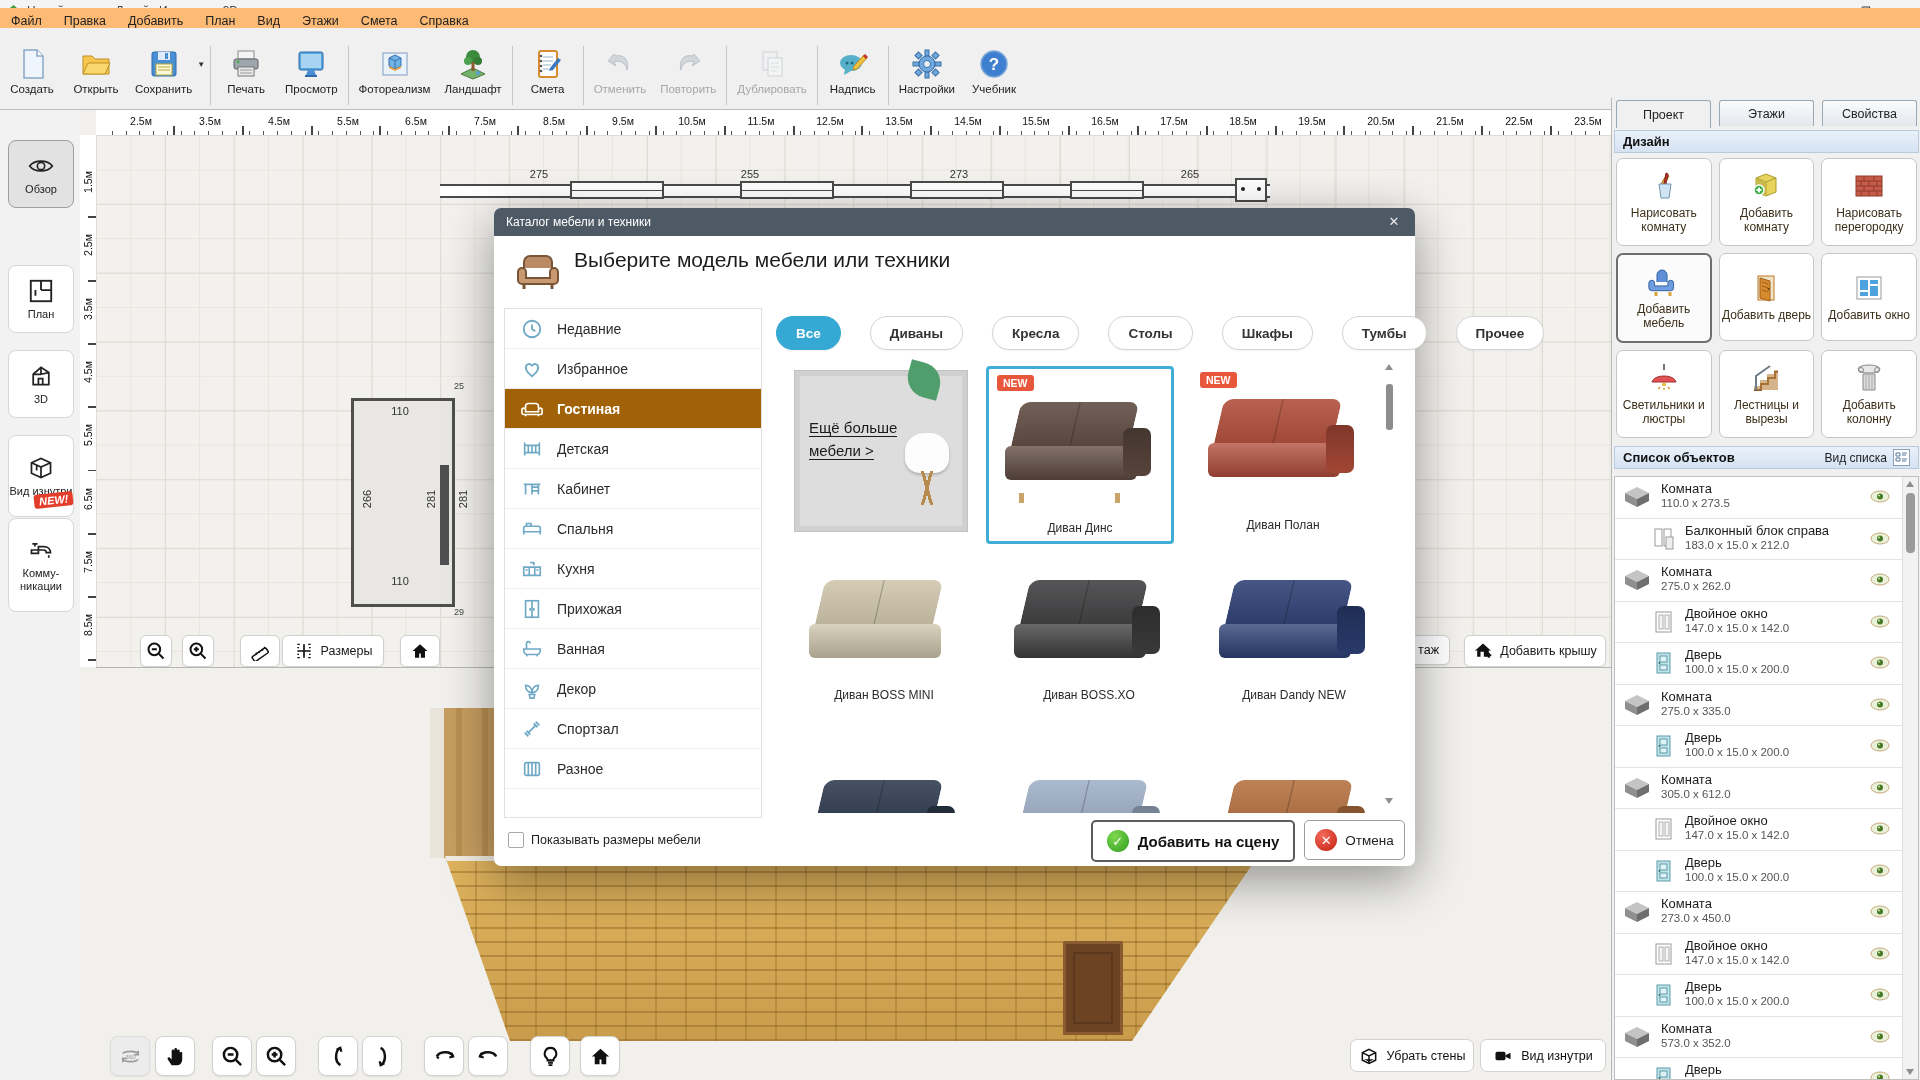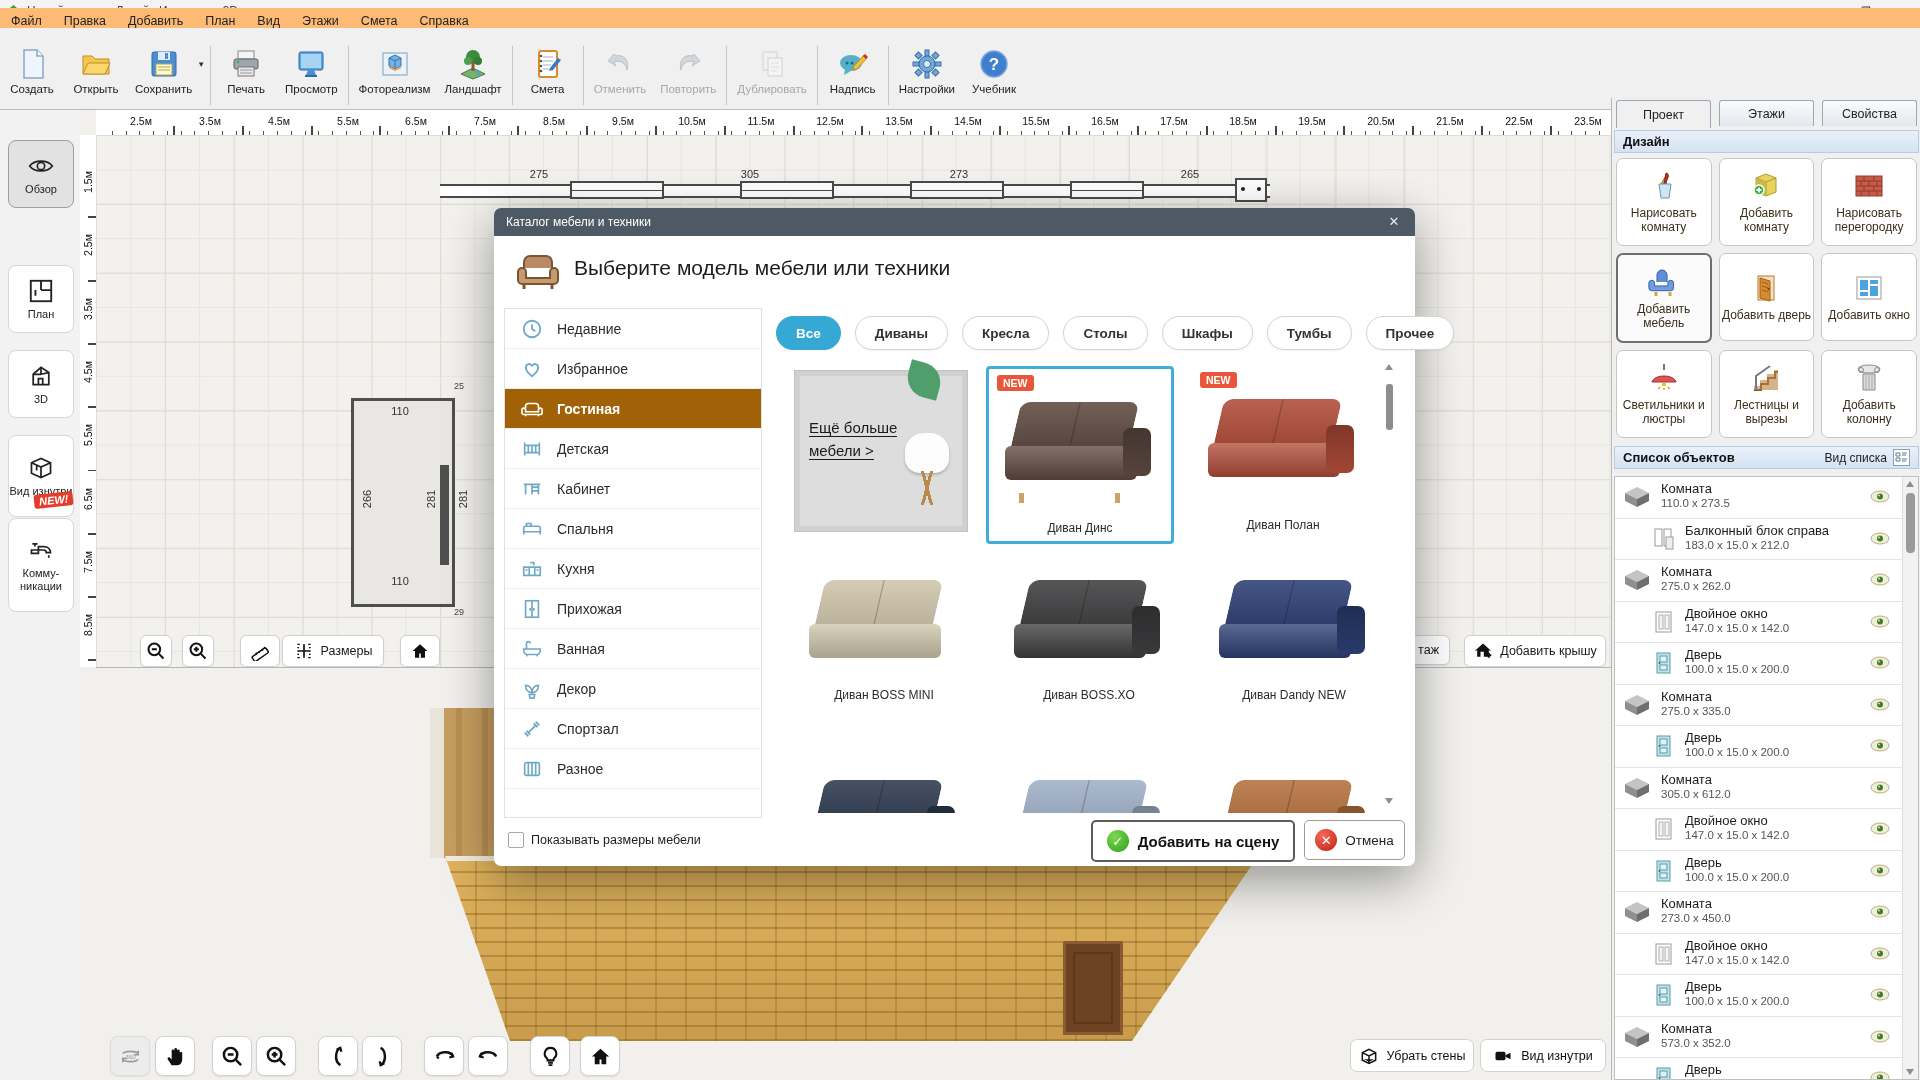--- a/index.html
+++ b/index.html
@@ -84,33 +84,33 @@
   .wbtn{position:absolute;height:31px;background:#fff;border:1px solid #d2d2d2;border-radius:7px;
     display:flex;align-items:center;justify-content:center;gap:8px;font-size:12.5px;color:#111;}
   .wbtn svg{width:20px;height:20px;}
   
   #modal{left:494px;top:208px;width:921px;height:658px;background:#fff;border-radius:7px;
     box-shadow:0 14px 50px rgba(0,0,0,.4);z-index:10;}
   #mtitle{position:absolute;left:0;top:0;right:0;height:28px;background:#4d5a66;border-radius:7px 7px 0 0;
     color:#fff;font-size:12px;display:flex;align-items:center;padding-left:12px;box-sizing:border-box;}
   #mclose{position:absolute;right:10px;top:4px;width:22px;height:20px;text-align:center;line-height:20px;color:#e8e8e8;font-size:13px;}
   #mheader-icon{position:absolute;left:22px;top:42px;width:44px;height:44px;}
-  #mheader{position:absolute;left:80px;top:48px;font-size:21px;color:#1c1c1c;}
+  #mheader{position:absolute;left:80px;top:40px;font-size:21px;color:#1c1c1c;}
   #msearch{position:absolute;left:628px;top:44px;width:274px;height:40px;border:1px solid #c4c4c4;border-radius:5px;box-sizing:border-box;
     display:flex;align-items:center;padding:0 10px;gap:8px;background:#fff;}
   #msearch svg{width:17px;height:17px;flex:none;}
   #msearch input{border:none;outline:none;font-size:14px;color:#333;width:100%;font-family:inherit;background:transparent;}
   #msearch input::placeholder{color:#8a8a8a;}
   #mcats{position:absolute;left:10px;top:100px;width:256px;height:508px;border:1px solid #e0e0e0;background:#fff;overflow:hidden;}
   .cat{height:39px;display:flex;align-items:center;gap:14px;padding-left:16px;border-bottom:1px solid #efefef;
     font-size:14px;color:#2b2b2b;}
   .cat svg{width:22px;height:22px;color:#6fa9c6;flex:none;}
   .cat.active{background:#a16207;color:#fff;font-weight:bold;}
   .cat.active svg{color:#fff;}
-  #chips{position:absolute;left:282px;top:108px;width:616px;display:flex;gap:14px;text-align:center;}
+  #chips{position:absolute;left:282px;top:108px;width:616px;display:flex;gap:29px;text-align:center;}
   .chip{height:32px;border:1px solid #d4d4d4;border-radius:17px;background:#fff;display:flex;align-items:center;
     padding:0 19px;font-size:13.5px;font-weight:bold;color:#333;box-shadow:0 1px 2px rgba(0,0,0,.05);}
   .chip.active{background:#35a9d3;border-color:#35a9d3;color:#fff;}
   #prods{position:absolute;left:280px;top:148px;width:622px;height:457px;overflow:hidden;}
   .pcell{position:absolute;display:flex;flex-direction:column;align-items:center;}
   .pcell .pname{position:absolute;bottom:6px;font-size:12px;color:#2b2b2b;white-space:nowrap;}
   .pcell.selected{border:3px solid #3fadd6;border-radius:4px;}
   .newbadge{position:absolute;left:8px;top:6px;background:#e8563c;color:#fff;font-size:10.5px;font-weight:bold;
     padding:2px 6px;border-radius:3px;z-index:2;}
   .sofa{position:absolute;left:50%;top:46%;width:150px;height:92px;transform:translate(-50%,-50%);}
@@ -418,21 +418,21 @@
         <span class="vlab" style="top:484px">8.5м</span>
     </div>
 
     <div id="plan">
       <div class="wall" style="left:344px;top:49px;width:830px;height:10px;"></div>
       <div class="pwin" style="left:474px;top:46px;width:90px;height:14px;"></div>
       <div class="pwin" style="left:644px;top:46px;width:90px;height:14px;"></div>
       <div class="pwin" style="left:814px;top:46px;width:90px;height:14px;"></div>
       <div class="pwin" style="left:974px;top:46px;width:70px;height:14px;"></div>
       <span class="dim" style="left:443px;top:33px;">275</span>
-      <span class="dim" style="left:654px;top:33px;">305</span>
+      <span class="dim" style="left:654px;top:33px;">255</span>
       <span class="dim" style="left:863px;top:33px;">273</span>
       <span class="dim" style="left:1082px;top:33px;margin-left:12px;">265</span>
       <div class="doorsym" style="left:1139px;top:43px;width:28px;height:20px;">
           <i style="left:4px;top:7px;"></i>
           <i style="right:4px;top:7px;"></i>
         </div>
 
       <div id="room1"></div>
       <div id="roomwin"></div>
       <span class="dim" style="left:304px;top:270px;">110</span>

